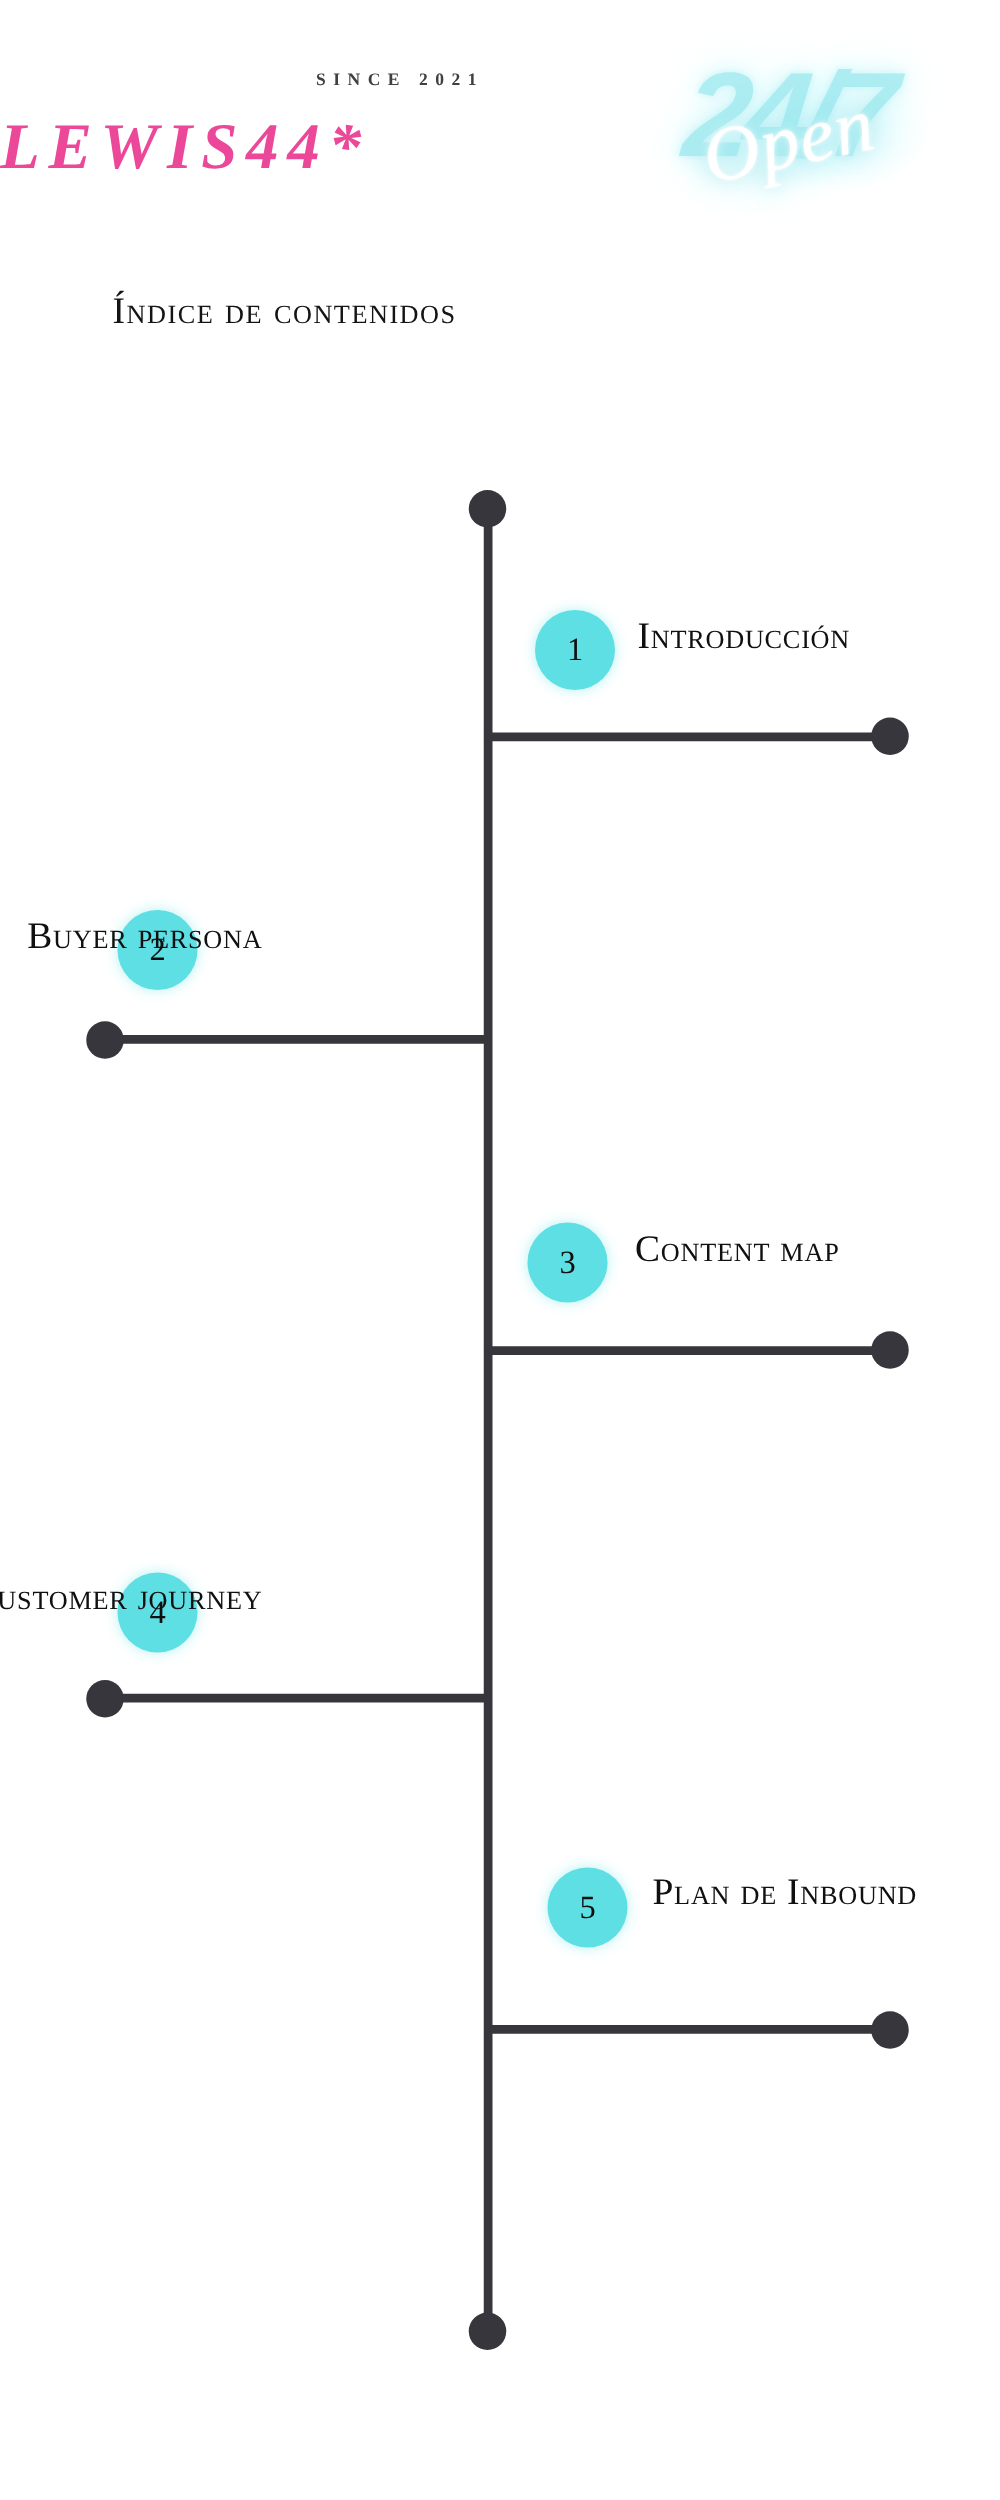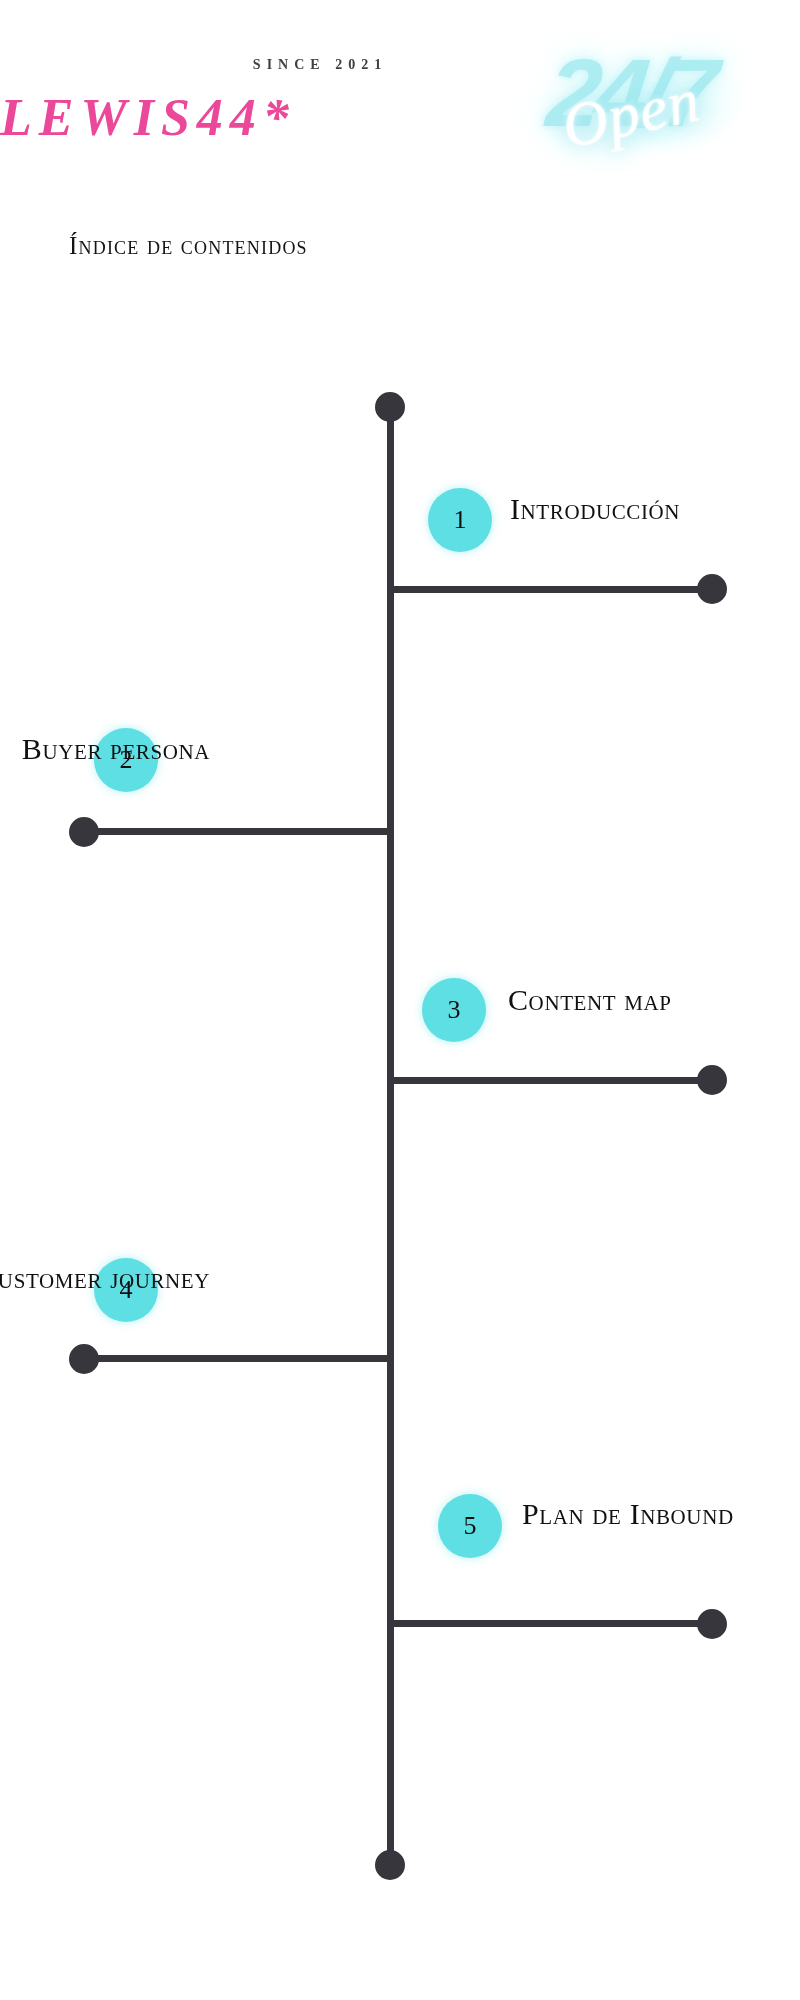--- a/index.html
+++ b/index.html
@@ -59,22 +59,22 @@
     white-space:nowrap;
   }
   .neon-glow{
     position:absolute;left:0;top:0;width:220px;height:150px;
     background:radial-gradient(ellipse 58% 48% at 52% 50%, rgba(180,242,248,.55) 0%, rgba(205,246,250,.30) 42%, rgba(255,255,255,0) 72%);
     pointer-events:none;
   }
 
   
   .toc-title{
-    position:absolute;left:69px;top:232px;
-    font-size:25px;
+    position:absolute;left:90px;top:232px;
+    font-size:30px;
     font-variant:small-caps;
     letter-spacing:1.2px;
     color:#141414;
     font-family:"Liberation Serif","DejaVu Serif",serif;
     white-space:nowrap;
   }
 
   
   .timeline{position:absolute;left:0;top:0;width:800px;height:2000px;}
   .spine{

